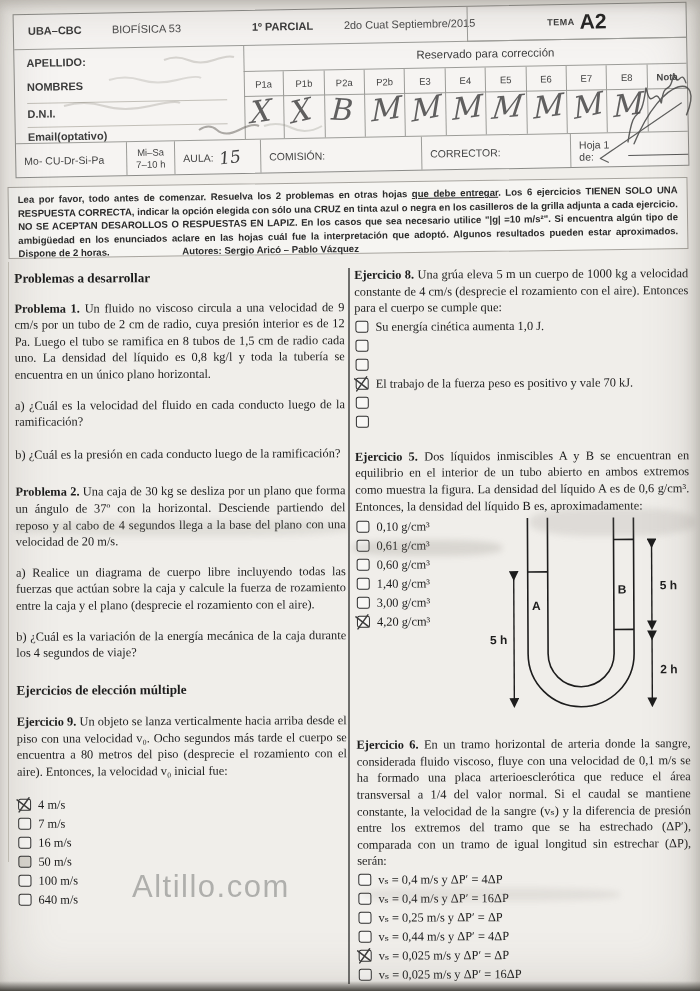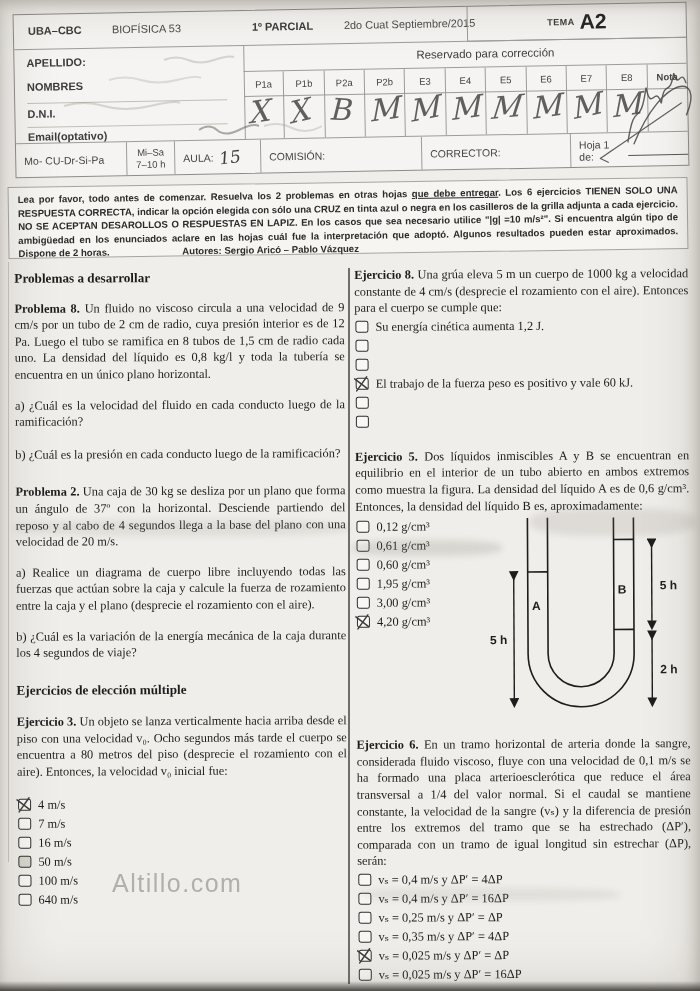--- a/index.html
+++ b/index.html
@@ -75,23 +75,23 @@
   .opt svg.xmark{display:none;position:absolute;left:-3px;top:-3px;overflow:visible;}
   .opt.checked svg.xmark{display:block;}
 
   
   .e5block{position:relative;min-height:208px;margin-bottom:10px;}
   .e5block .opts{width:130px;}
   .fig{position:absolute;left:134px;top:-4px;width:196px;height:204px;}
   .fig text{font-family:"Liberation Sans","DejaVu Sans",sans-serif;font-weight:bold;font-size:12px;fill:#1d1d1d;}
 
   
-  .watermark{position:absolute;left:112px;top:869px;z-index:20;
+  .watermark{position:absolute;left:132px;top:869px;z-index:20;
     font-family:"Liberation Sans","DejaVu Sans",sans-serif;font-weight:normal;
-    font-size:25px;letter-spacing:1.5px;color:#9a9a98;opacity:.75;}
+    font-size:31px;letter-spacing:1.5px;color:#9a9a98;opacity:.75;}
   .smudge{position:absolute;pointer-events:none;border-radius:40%;filter:blur(3px);z-index:15;}
   .scribbles{position:absolute;left:14px;top:8px;width:672px;height:162px;pointer-events:none;overflow:visible;filter:blur(.6px);}
 </style>
 </head>
 <body>
 
 <div class="page">
 
   <div class="hdr">
     <span class="abs" style="left:14px;top:10px;">UBA–CBC</span>
@@ -203,31 +203,31 @@
     <span>Lea por favor, todo antes de comenzar. Resuelva los 2 problemas en otras hojas </span><u>que debe entregar</u><span>. Los 6 ejercicios TIENEN SOLO UNA RESPUESTA CORRECTA, indicar la opción elegida con sólo una CRUZ en tinta azul o negra en los casilleros de la grilla adjunta a cada ejercicio. NO SE ACEPTAN DESAROLLOS O RESPUESTAS EN LAPIZ. En los casos que sea necesario utilice "|g| =10 m/s²". Si encuentra algún tipo de ambigüedad en los enunciados aclare en las hojas cuál fue la interpretación que adoptó. Algunos resultados pueden estar aproximados. Dispone de 2 horas.</span>
     <span class="aut">Autores: Sergio Aricó – Pablo Vázquez</span>
   </div>
 
   <div class="divider"></div>
   <div class="edge-l"></div>
 
   <div class="col col-left">
     <h3>Problemas a desarrollar</h3>
 
-    <p><b class="lbl">Problema 8.</b> <span>Un fluido no viscoso circula a una velocidad de 9 cm/s por un tubo de 2 cm de radio, cuya presión interior es de 12 Pa. Luego el tubo se ramifica en 8 tubos de 1,5 cm de radio cada uno. La densidad del líquido es 0,8 kg/l y toda la tubería se encuentra en un único plano horizontal.</span></p>
+    <p><b class="lbl">Problema 1.</b> <span>Un fluido no viscoso circula a una velocidad de 9 cm/s por un tubo de 2 cm de radio, cuya presión interior es de 12 Pa. Luego el tubo se ramifica en 8 tubos de 1,5 cm de radio cada uno. La densidad del líquido es 0,8 kg/l y toda la tubería se encuentra en un único plano horizontal.</span></p>
     <p style="margin-bottom:16px;">a) ¿Cuál es la velocidad del fluido en cada conducto luego de la ramificación?</p>
     <p style="margin-bottom:21px;">b) ¿Cuál es la presión en cada conducto luego de la ramificación?</p>
 
     <p><b class="lbl">Problema 2.</b> <span>Una caja de 30 kg se desliza por un plano que forma un ángulo de 37º con la horizontal. Desciende partiendo del reposo y al cabo de 4 segundos llega a la base del plano con una velocidad de 20 m/s.</span></p>
     <p>a) Realice un diagrama de cuerpo libre incluyendo todas las fuerzas que actúan sobre la caja y calcule la fuerza de rozamiento entre la caja y el plano (desprecie el rozamiento con el aire).</p>
     <p style="margin-bottom:21px;">b) ¿Cuál es la variación de la energía mecánica de la caja durante los 4 segundos de viaje?</p>
 
     <h3 style="margin-bottom:15px;">Ejercicios de elección múltiple</h3>
 
-    <p><b class="lbl">Ejercicio 3.</b> <span>Un objeto se lanza verticalmente hacia arriba desde el piso con una velocidad v₀. Ocho segundos más tarde el cuerpo se encuentra a 80 metros del piso (desprecie el rozamiento con el aire). Entonces, la velocidad v₀ inicial fue:</span></p>
+    <p><b class="lbl">Ejercicio 9.</b> <span>Un objeto se lanza verticalmente hacia arriba desde el piso con una velocidad v₀. Ocho segundos más tarde el cuerpo se encuentra a 80 metros del piso (desprecie el rozamiento con el aire). Entonces, la velocidad v₀ inicial fue:</span></p>
 
     <div class="opts" style="margin-top:16px;">
       <div class="opt checked">
           <span class="box">
             <svg class="xmark" width="17" height="16">
               <path d="M1,3 L14,13 M13,1 L3,15" stroke="#3c3c3c" stroke-width="1.5" fill="none" stroke-linecap="round"></path>
             </svg>
           </span>
           <span class="otext">4 m/s</span>
         </div>
@@ -252,63 +252,63 @@
           <span class="otext">640 m/s</span>
         </div>
     </div>
   </div>
 
   <div class="col col-right">
     <p style="margin-bottom:2px;"><b class="lbl">Ejercicio 8.</b> <span>Una grúa eleva 5 m un cuerpo de 1000 kg a velocidad constante de 4 cm/s (desprecie el rozamiento con el aire). Entonces para el cuerpo se cumple que:</span></p>
     <div class="opts" style="margin-bottom:16px;">
       <div class="opt">
           <span class="box"></span>
-          <span class="otext">Su energía cinética aumenta 1,2 J.</span>
+          <span class="otext">Su energía cinética aumenta 1,0 J.</span>
         </div>
       <div class="opt">
           <span class="box"></span>
         </div>
       <div class="opt">
           <span class="box"></span>
         </div>
       <div class="opt checked">
           <span class="box">
             <svg class="xmark" width="17" height="16">
               <path d="M1,3 L14,13 M13,1 L3,15" stroke="#3c3c3c" stroke-width="1.5" fill="none" stroke-linecap="round"></path>
             </svg>
           </span>
-          <span class="otext">El trabajo de la fuerza peso es positivo y vale 60 kJ.</span>
+          <span class="otext">El trabajo de la fuerza peso es positivo y vale 70 kJ.</span>
         </div>
       <div class="opt">
           <span class="box"></span>
         </div>
       <div class="opt">
           <span class="box"></span>
         </div>
     </div>
 
     <p style="margin-bottom:4px;"><b class="lbl">Ejercicio 5.</b> <span>Dos líquidos inmiscibles A y B se encuentran en equilibrio en el interior de un tubo abierto en ambos extremos como muestra la figura. La densidad del líquido A es de 0,6 g/cm³. Entonces, la densidad del líquido B es, aproximadamente:</span></p>
 
     <div class="e5block">
       <div class="opts">
         <div class="opt">
             <span class="box"></span>
-            <span class="otext">0,12 g/cm³</span>
+            <span class="otext">0,10 g/cm³</span>
           </div>
         <div class="opt">
             <span class="box"></span>
             <span class="otext">0,61 g/cm³</span>
           </div>
         <div class="opt">
             <span class="box"></span>
             <span class="otext">0,60 g/cm³</span>
           </div>
         <div class="opt">
             <span class="box"></span>
-            <span class="otext">1,95 g/cm³</span>
+            <span class="otext">1,40 g/cm³</span>
           </div>
         <div class="opt">
             <span class="box"></span>
             <span class="otext">3,00 g/cm³</span>
           </div>
         <div class="opt checked">
             <span class="box">
               <svg class="xmark" width="17" height="16">
                 <path d="M1,3 L14,13 M13,1 L3,15" stroke="#3c3c3c" stroke-width="1.5" fill="none" stroke-linecap="round"></path>
               </svg>
@@ -352,21 +352,21 @@
       <div class="opt">
           <span class="box"></span>
           <span class="otext">vₛ = 0,4 m/s y ΔP′ = 16ΔP</span>
         </div>
       <div class="opt">
           <span class="box"></span>
           <span class="otext">vₛ = 0,25 m/s y ΔP′ = ΔP</span>
         </div>
       <div class="opt">
           <span class="box"></span>
-          <span class="otext">vₛ = 0,35 m/s y ΔP′ = 4ΔP</span>
+          <span class="otext">vₛ = 0,44 m/s y ΔP′ = 4ΔP</span>
         </div>
       <div class="opt checked">
           <span class="box">
             <svg class="xmark" width="17" height="16">
               <path d="M1,3 L14,13 M13,1 L3,15" stroke="#3c3c3c" stroke-width="1.5" fill="none" stroke-linecap="round"></path>
             </svg>
           </span>
           <span class="otext">vₛ = 0,025 m/s y ΔP′ = ΔP</span>
         </div>
       <div class="opt">

